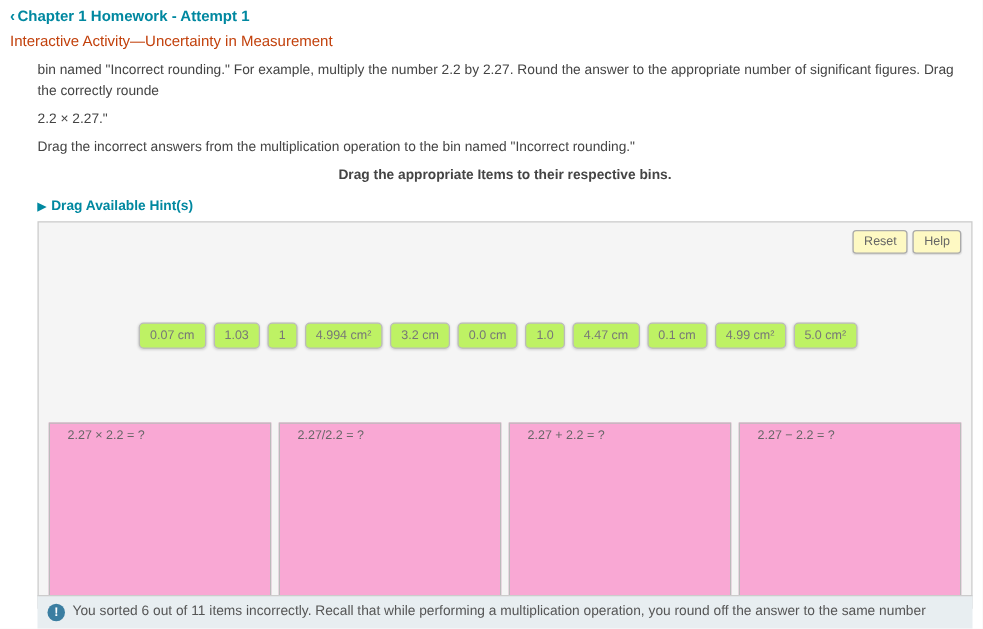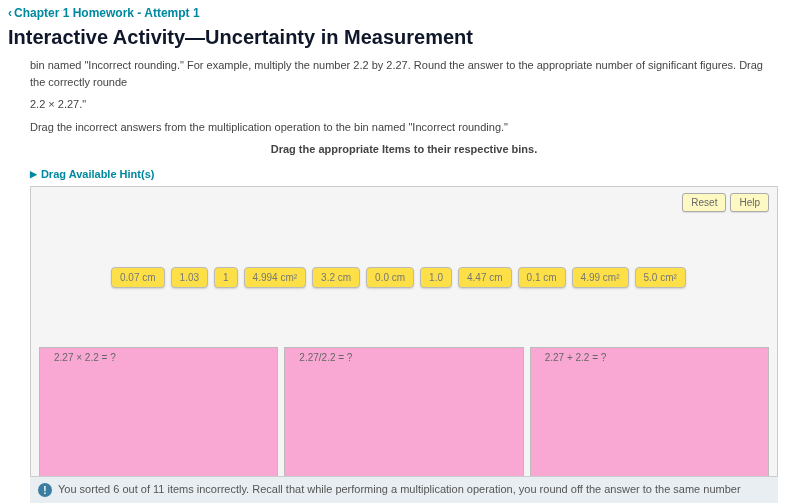--- a/index.html
+++ b/index.html
@@ -1,29 +1,29 @@
 <!DOCTYPE html>
 <html><head>
 <meta charset="utf-8">
 <style>
 * { box-sizing: border-box; margin: 0; padding: 0; }
 body { font-family: Arial, Helvetica, sans-serif; font-size: 12px; color: #333; background: #fff; width: 786px; height: 503px; overflow: hidden; position: relative; }
 .header-link { color: #0088a0; font-size: 12px; font-weight: bold; padding: 6px 8px 2px 8px; display: flex; align-items: center; gap: 2px; }
 .back-caret { font-size: 12px; color: #0088a0; }
-.title { font-size: 20px; font-weight: bold; color: #0f172a; padding: 4px 8px 8px 8px; }
+.title { font-size: 12px; font-weight: normal; color: #c2410c; padding: 4px 8px 8px 8px; }
 .instructions { padding: 0 8px 0 30px; font-size: 11px; color: #444; line-height: 1.5; }
 .instructions p { margin-bottom: 6px; }
 .instructions .bold { font-weight: bold; text-align: center; }
 .hints-link { color: #0088a0; font-size: 11px; font-weight: bold; padding: 4px 30px 6px 30px; display: flex; align-items: center; gap: 4px; cursor: pointer; }
 .tri { font-size: 9px; }
 .activity-frame { border: 1px solid #ccc; background: #f5f5f5; margin: 0 8px 0 30px; height: 310px; position: relative; }
 .top-buttons { position: absolute; top: 6px; right: 8px; display: flex; gap: 4px; }
 .small-btn { background: #fef9c3; border: 1px solid #aaa; border-radius: 3px; padding: 3px 8px; font-size: 10px; color: #666; cursor: pointer; box-shadow: 0 1px 1px rgba(0,0,0,0.1); }
 .draggables { position: absolute; top: 80px; left: 80px; right: 20px; display: flex; gap: 6px; flex-wrap: wrap; }
-.chip { background: #fde047; border: 1px solid #bbb; border-radius: 4px; padding: 4px 8px; font-size: 10px; color: #777; cursor: move; box-shadow: 0 1px 2px rgba(0,0,0,0.15); white-space: nowrap; }
+.chip { background: #bef264; border: 1px solid #bbb; border-radius: 4px; padding: 4px 8px; font-size: 10px; color: #777; cursor: move; box-shadow: 0 1px 2px rgba(0,0,0,0.15); white-space: nowrap; }
 .bins { position: absolute; bottom: 8px; left: 8px; right: 8px; display: flex; gap: 6px; }
 .bin { flex: 1; border: 1px solid #bbb; height: 140px; background: #f9a8d4; padding: 4px 14px; font-size: 10px; color: #666; }
 .cursor-arrow { position: absolute; top: 182px; left: 345px; font-size: 12px; color: #000; transform: rotate(-15deg); pointer-events: none; }
 .feedback { position: absolute; bottom: 0; left: 30px; right: 8px; background: #e8eef1; padding: 6px 8px; font-size: 11px; color: #555; display: flex; align-items: flex-start; gap: 6px; border-top: 1px solid #ccc; }
 .bang-icon { width: 14px; height: 14px; border-radius: 50%; background: #3b7ea1; color: #fff; font-weight: bold; font-size: 10px; display: flex; align-items: center; justify-content: center; flex-shrink: 0; }
 </style>
 </head>
 <body>
 
 <div class="header-link">
@@ -64,19 +64,20 @@
     <div class="chip">4.99 cm²</div>
     <div class="chip">5.0 cm²</div>
   </div>
 
   <span class="cursor-arrow">➤</span>
 
   <div class="bins">
     <div class="bin">2.27 × 2.2 = ?</div>
     <div class="bin">2.27/2.2 = ?</div>
     <div class="bin">2.27 + 2.2 = ?</div>
+    <div class="bin">2.27 − 2.2 = ?</div>
   </div>
 </div>
 
 <div class="feedback">
   <div class="bang-icon">!</div>
   <div>You sorted 6 out of 11 items incorrectly. Recall that while performing a multiplication operation, you round off the answer to the same number</div>
 </div>
 
 </body></html>

